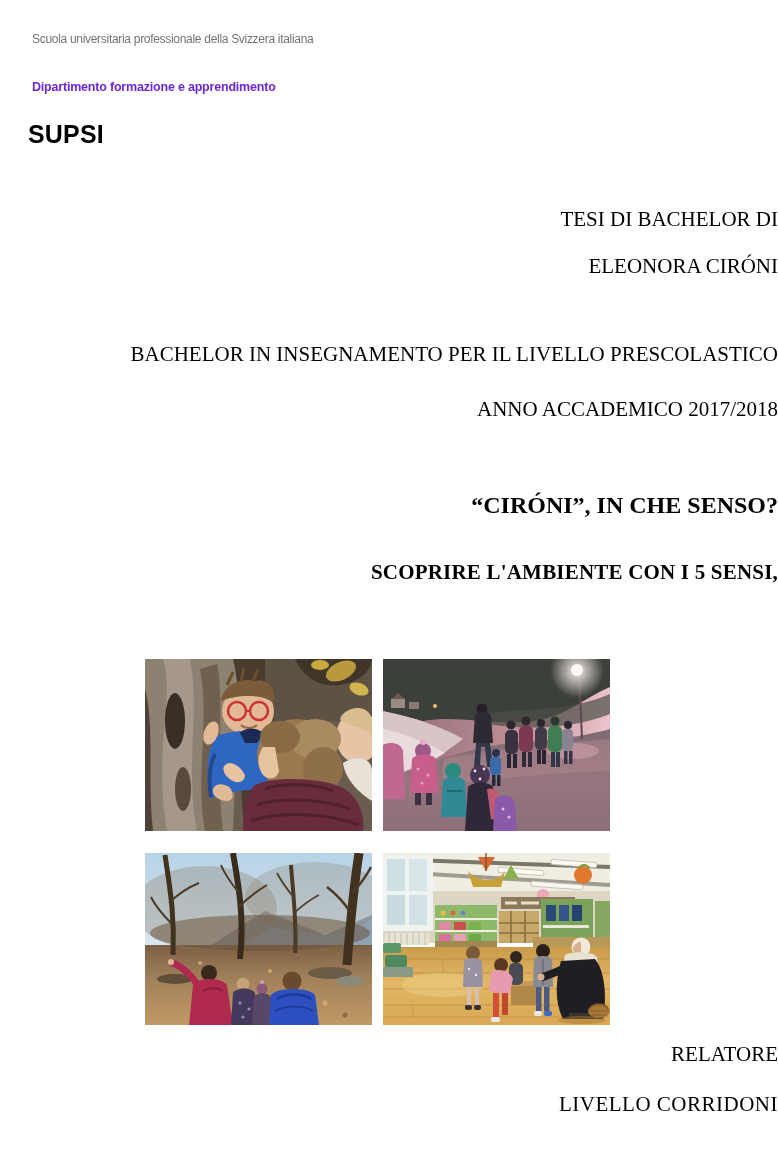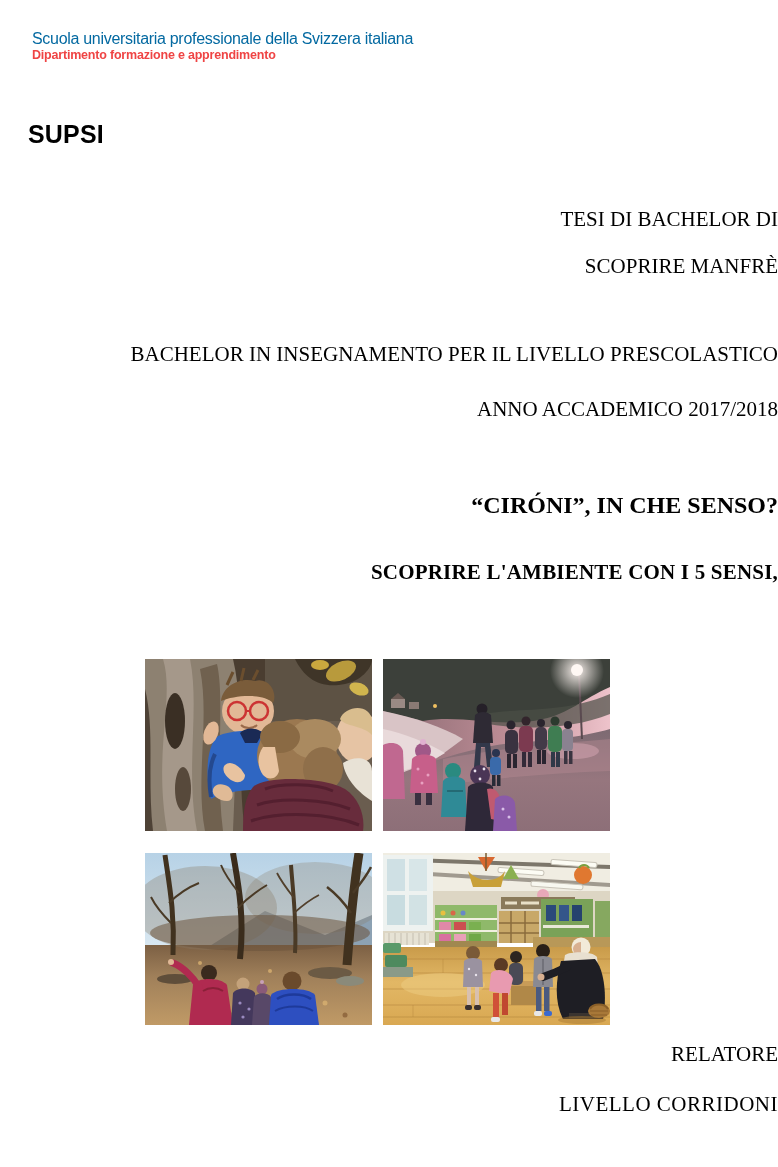--- a/index.html
+++ b/index.html
@@ -12,24 +12,24 @@
     font-family:"Liberation Serif", serif;
     color:#000;
   }
   
   .header{
     position:absolute;left:32px;top:31px;
     font-family:"Liberation Sans", sans-serif;
     line-height:16px;
   }
   .header .inst{
-    font-size:16px;color:#0369a1;letter-spacing:-0.3px;
+    font-size:12px;color:#737373;letter-spacing:-0.3px;
   }
   .header .dept{
-    font-size:12.5px;color:#ef4444;font-weight:700;letter-spacing:-0.2px;
+    font-size:12.5px;color:#6d28d9;font-weight:700;letter-spacing:-0.2px;margin-top:32px;
   }
   .logo{
     position:absolute;left:28px;top:121px;
     font-family:"Liberation Sans", sans-serif;
     font-size:26px;font-weight:700;color:#000;
     letter-spacing:0.2px;line-height:1;
     transform:scaleX(0.96);transform-origin:0 50%;
   }
   
   .line{
@@ -64,21 +64,21 @@
 <div class="page">
 
   <div class="header">
     <div class="inst">Scuola universitaria professionale della Svizzera italiana</div>
     <div class="dept">Dipartimento formazione e apprendimento</div>
   </div>
 
   <div class="logo">SUPSI</div>
 
   <div class="line fs21 tesi">TESI DI BACHELOR DI</div>
-  <div class="line fs21 author">SCOPRIRE MANFRÈ</div>
+  <div class="line fs21 author">ELEONORA CIRÓNI</div>
   <div class="line fs21 program">BACHELOR IN INSEGNAMENTO PER IL LIVELLO PRESCOLASTICO</div>
   <div class="line fs21 year">ANNO ACCADEMICO 2017/2018</div>
 
   <div class="line main-title">“CIRÓNI”, IN CHE SENSO?</div>
   <div class="line fs21 bold sub1">SCOPRIRE L'AMBIENTE CON I 5 SENSI,</div>
 
   <div class="photo-grid">
 
     <figure aria-label="Two children touching the bark of an old tree trunk outdoors">
       <svg viewBox="0 0 227 172">

